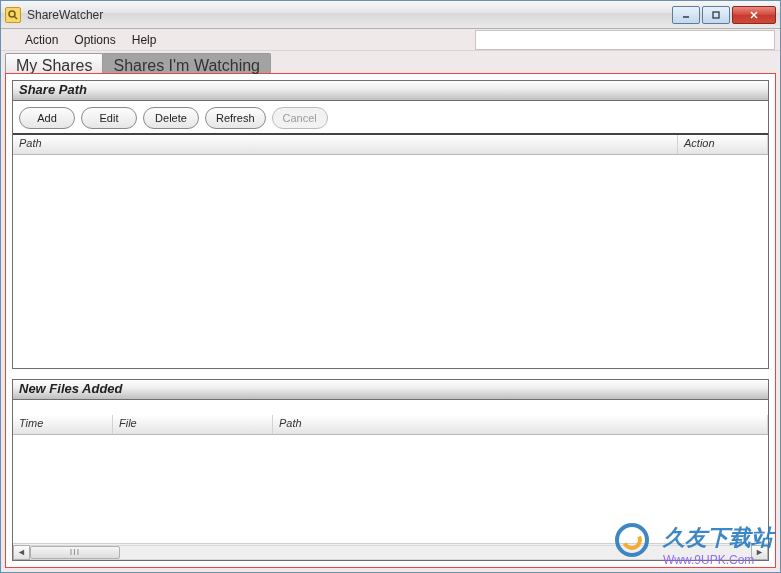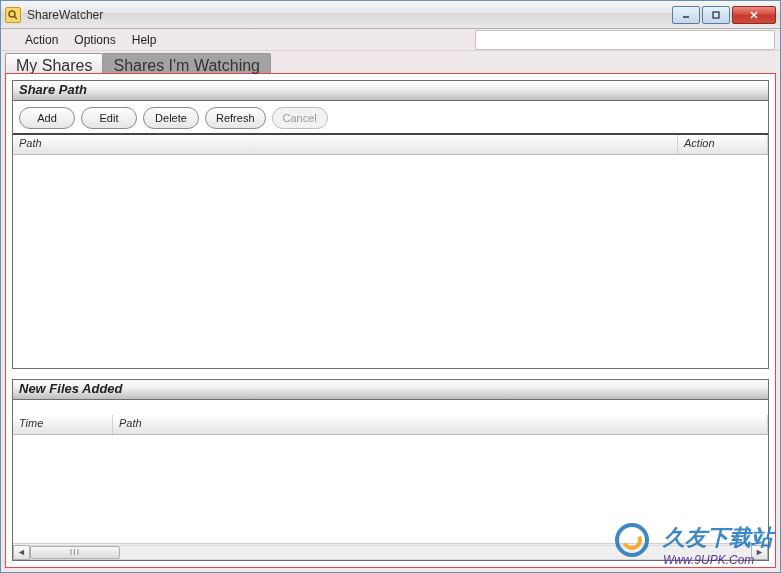--- a/index.html
+++ b/index.html
@@ -221,21 +221,21 @@
     border: 4px solid #2a7bbf;
     position: relative;
   }
   .watermark .logo::after {
     content:"";
     position:absolute; inset:3px; border-radius:50%;
     border:4px solid #f5a623; border-top-color:transparent; border-left-color:transparent;
     transform: rotate(20deg);
   }
   .watermark .txt1 { font-size: 22px; font-weight: bold; color: #2a7bbf; font-style: italic; }
-  .watermark .txt2 { font-size: 12px; color: #4c1d95; font-style: italic; }
+  .watermark .txt2 { font-size: 12px; color: #8b5cf6; }
 </style>
 </head>
 <body>
 
 <div class="window">
 
   <div class="titlebar">
     <div class="app-icon">
       <svg viewBox="0 0 10 10">
           <circle cx="4" cy="4" r="3" fill="none" stroke="#7a5a10" stroke-width="1.5"></circle>
@@ -291,20 +291,21 @@
         <div class="col" style="flex:1">Path</div>
         <div class="col" style="width:90px">Action</div>
       </div>
       <div class="gridbody"></div>
     </div>
 
     <div class="panel bottom">
       <div class="panel-header">New Files Added</div>
       <div class="gridhead">
         <div class="col" style="width:100px">Time</div>
+        <div class="col" style="width:160px">File</div>
         <div class="col" style="flex:1">Path</div>
       </div>
       <div class="gridbody"></div>
       <div class="hscroll">
         <div class="arrow">◄</div>
         <div class="track">
           <div class="thumb">III</div>
         </div>
         <div class="arrow">►</div>
       </div>

